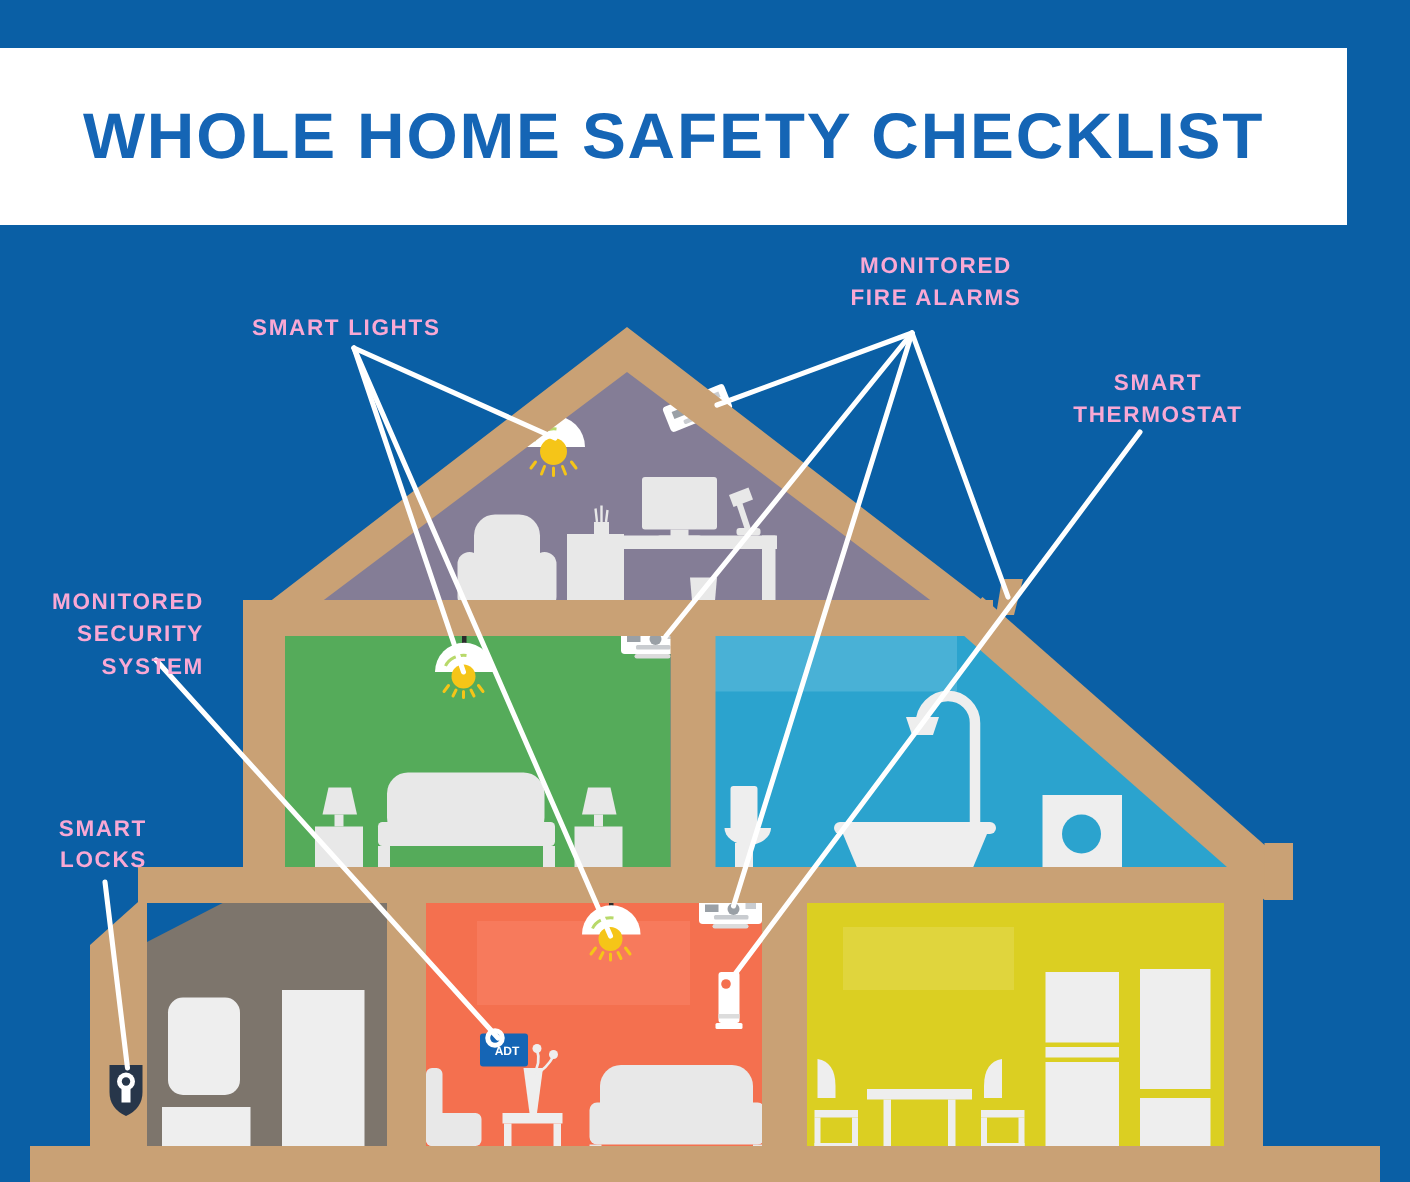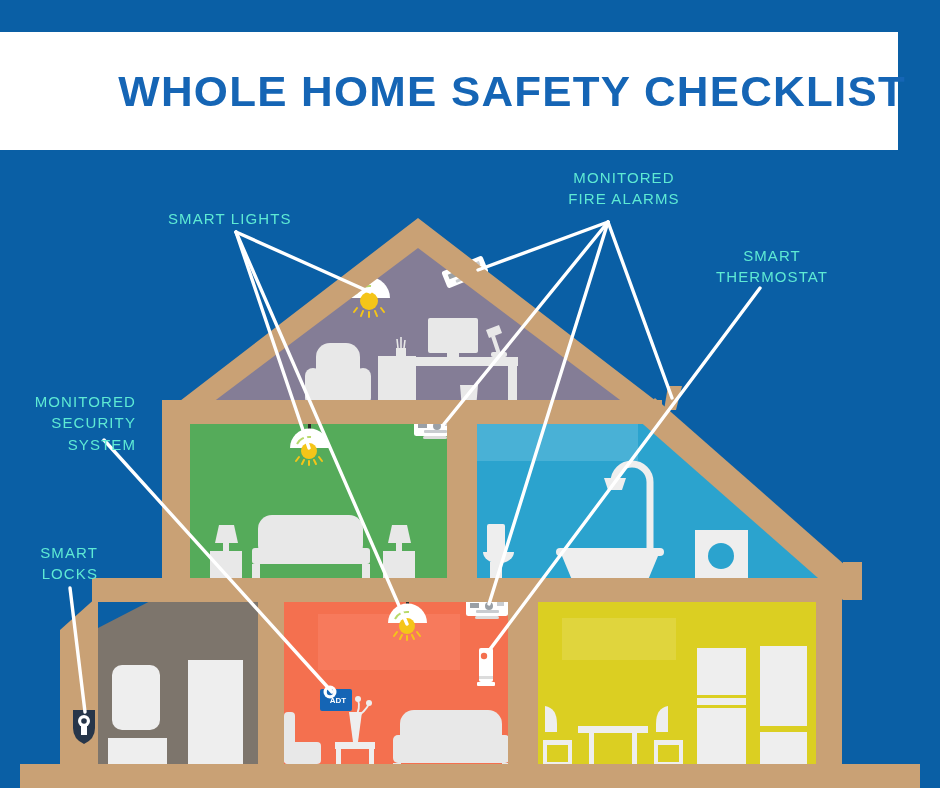--- a/index.html
+++ b/index.html
@@ -17,39 +17,39 @@
   #art { position: absolute; inset: 0; }
 
   
   .banner {
     position: absolute;
     left: 0; top: 32px;
     width: 898px; height: 118px;
     background: #ffffff;
     display: flex;
     align-items: center;
-    justify-content: flex-end;
+    justify-content: center;
   }
   .banner-title {
     color: #1565b5;
     font-size: 43px;
     font-weight: bold;
     letter-spacing: 1.2px;
     text-transform: uppercase;
     font-family: "Liberation Sans", sans-serif;
     white-space: nowrap;
     transform: scaleX(1.02);
   }
 
   
   .label {
     position: absolute;
-    color: #5eead4;
+    color: #f9a8d4;
     font-size: 15px;
-    font-weight: normal;
+    font-weight: bold;
     letter-spacing: 1.1px;
     line-height: 1.42;
     text-transform: uppercase;
     white-space: pre-line;
   }
   .label.r { text-align: right; }
   .label.c { text-align: center; }
   .label.l { text-align: center; }
 </style>
 </head>

